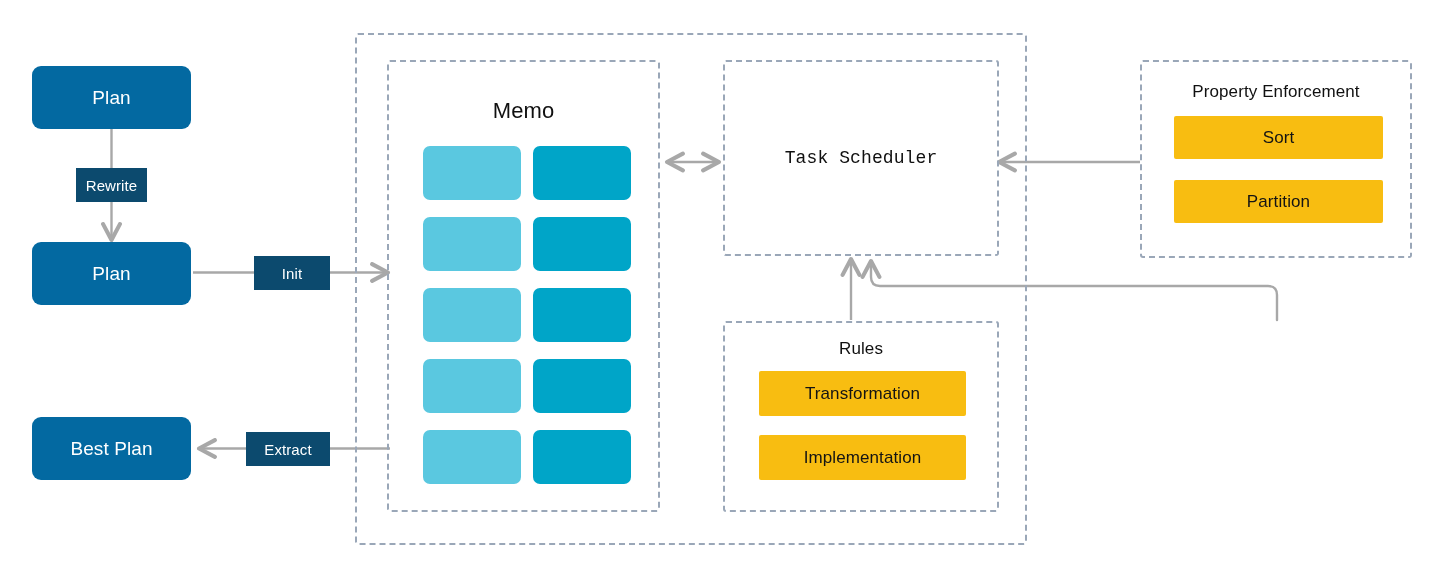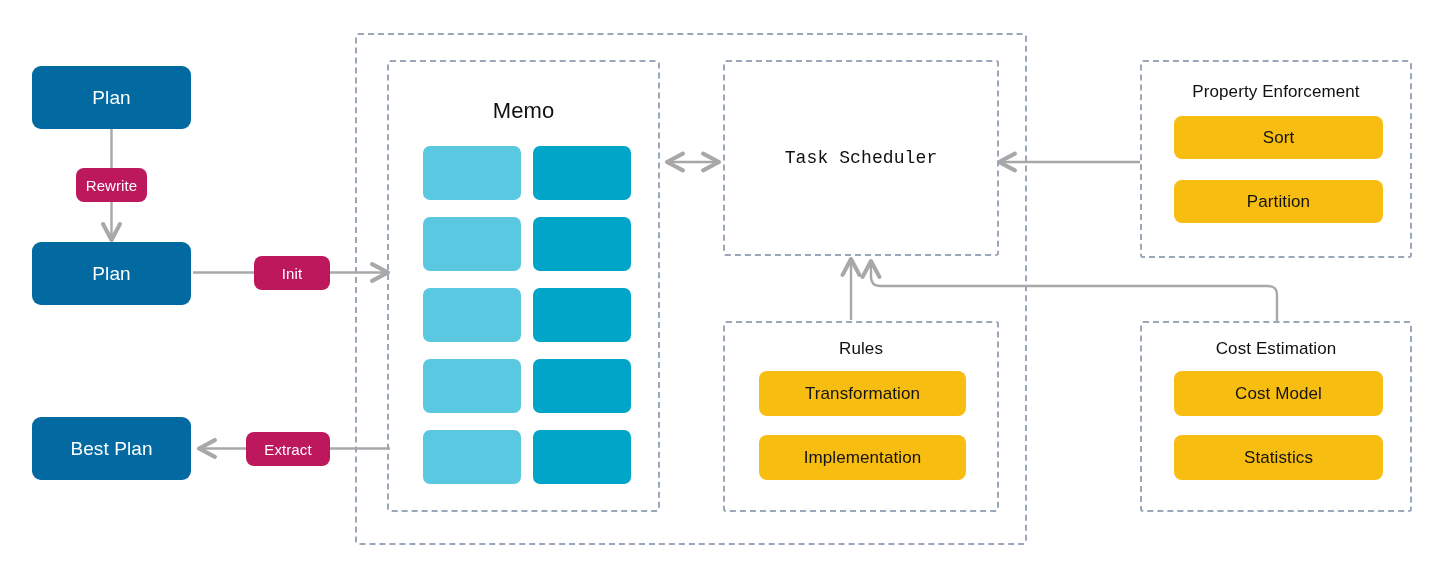--- a/index.html
+++ b/index.html
@@ -28,24 +28,24 @@
     color: #ffffff;
     font-size: 19px;
     display: flex;
     align-items: center;
     justify-content: center;
     letter-spacing: 0.1px;
   }
 
   
   .edge-label {
-    background: #be185d;
+    background: #0c4a6e;
     color: #ffffff;
     font-size: 15px;
-    border-radius: 8px;
+    border-radius: 0;
     display: flex;
     align-items: center;
     justify-content: center;
     letter-spacing: 0.1px;
   }
 
   
   .dashed-box {
     border: 2px dashed #9aa7b8;
     border-radius: 3px;
@@ -62,21 +62,21 @@
     font-size: 17px;
     letter-spacing: 0.1px;
   }
   .memo-title {
     font-size: 22px;
   }
 
   
   .chip {
     background: #f8bd11;
-    border-radius: 8px;
+    border-radius: 2px;
     color: #141414;
     font-size: 17px;
     display: flex;
     align-items: center;
     justify-content: center;
     letter-spacing: 0.1px;
   }
 
   
   .tile { border-radius: 7px; }
@@ -211,24 +211,14 @@
     <div class="panel-title" style="top:16px;">Rules</div>
 
     <div class="abs chip" style="left:34px; top:48px; width:207px; height:45px;">
       <span>Transformation</span>
     </div>
     <div class="abs chip" style="left:34px; top:112px; width:207px; height:45px;">
       <span>Implementation</span>
     </div>
   </div>
 
-  <div class="abs dashed-box" style="left:1140px; top:321px; width:272px; height:191px;">
-    <div class="panel-title" style="top:16px;">Cost Estimation</div>
-
-    <div class="abs chip" style="left:32px; top:48px; width:209px; height:45px;">
-      <span>Cost Model</span>
-    </div>
-    <div class="abs chip" style="left:32px; top:112px; width:209px; height:45px;">
-      <span>Statistics</span>
-    </div>
-  </div>
 
 </div>
 
 </body></html>

